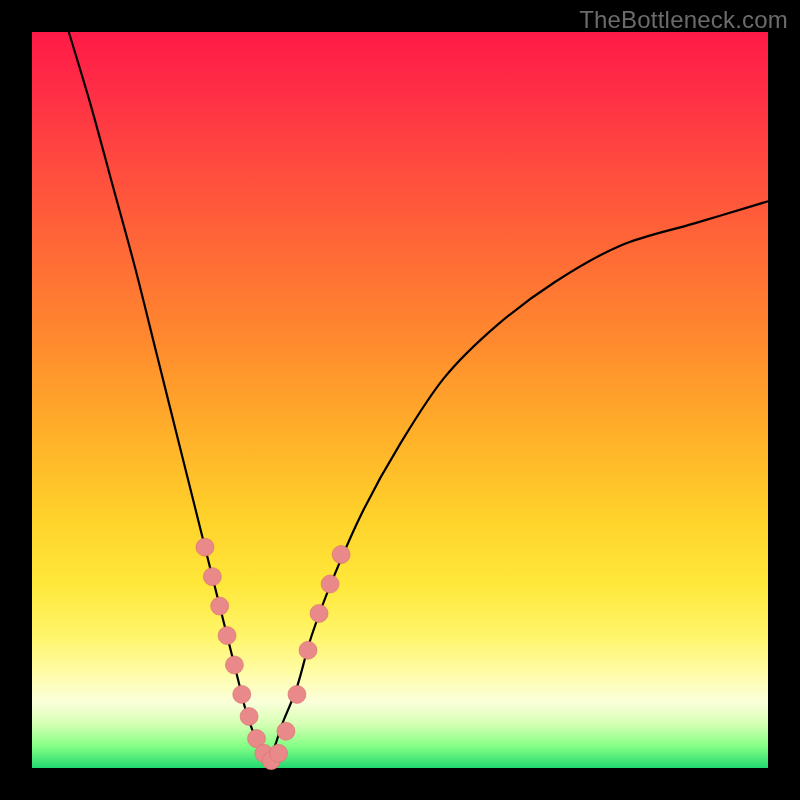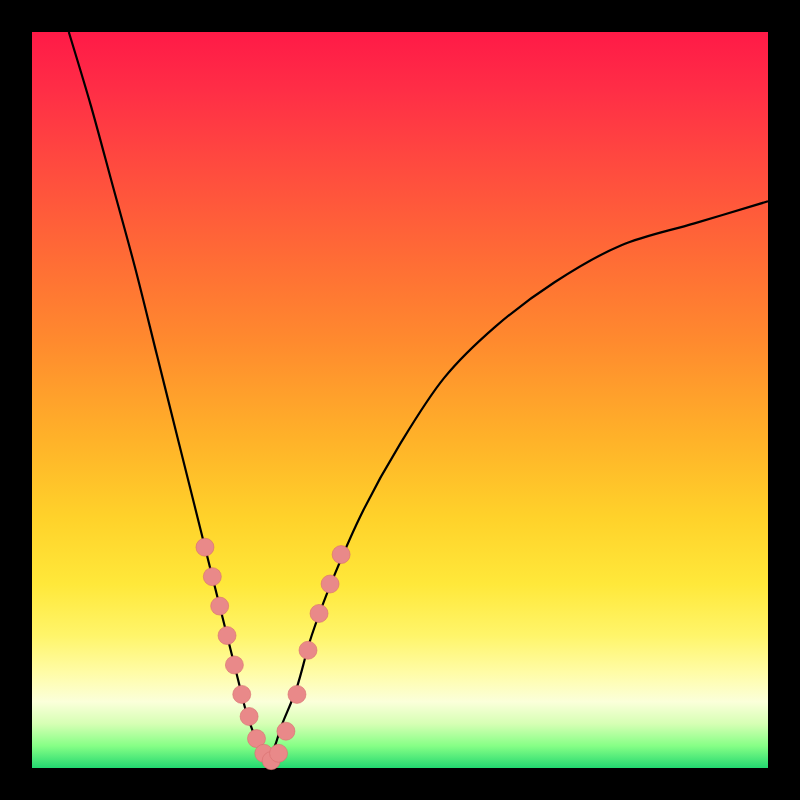--- a/index.html
+++ b/index.html
@@ -68,20 +68,21 @@
   .dot {
     fill: #e98989;
     stroke: #d96f6f;
     stroke-width: 0.6;
   }
 </style>
 </head>
 <body>
 
 <div class="frame">
+  <div class="watermark">TheBottleneck.com</div>
 
   <div class="plot-area">
     <svg class="overlay" viewBox="0 0 736 736">
       <path id="curve-left" class="curve" d="M 36.800000000000004 0 C 40.480000000000004 12.266666666666671 51.52 47.84000000000003 58.88 73.60000000000002 C 66.24 99.36000000000001 73.6 127.57333333333328 80.96 154.55999999999995 C 88.32 181.5466666666666 95.68 207.30666666666664 103.04 235.51999999999998 C 110.4 263.73333333333335 117.76 294.4 125.12 323.84 C 132.48000000000002 353.28 141.0666666666667 387.62666666666667 147.20000000000002 412.16 C 153.33333333333334 436.6933333333334 157.01333333333332 451.41333333333336 161.92 471.04 C 166.82666666666665 490.6666666666667 171.73333333333332 510.2933333333333 176.64 529.92 C 181.54666666666665 549.5466666666666 186.45333333333335 569.1733333333333 191.36 588.8 C 196.26666666666668 608.4266666666666 202.4 632.96 206.08 647.6800000000001 C 209.76000000000002 662.4000000000001 210.98666666666668 668.5333333333333 213.44 677.12 C 215.89333333333332 685.7066666666667 218.34666666666664 693.0666666666667 220.79999999999998 699.2 C 223.25333333333333 705.3333333333334 225.70666666666665 709.0133333333333 228.16 713.92 C 230.61333333333334 718.8266666666666 234.29333333333335 726.1866666666666 235.52 728.64"></path>
       <path id="curve-right" class="curve" d="M 235.52 728.64 C 236.74666666666667 726.1866666666666 240.42666666666668 720.0533333333333 242.88000000000002 713.92 C 245.33333333333337 707.7866666666666 246.56 701.6533333333334 250.24 691.84 C 253.92000000000002 682.0266666666666 260.0533333333333 669.76 264.96 655.04 C 269.8666666666667 640.3199999999999 273.5466666666667 621.92 279.68 603.52 C 285.81333333333333 585.12 293.17333333333335 565.4933333333333 301.76 544.64 C 310.34666666666664 523.7866666666666 320.15999999999997 500.48 331.2 478.40000000000003 C 342.24 456.32000000000005 354.50666666666666 434.24 368 412.16 C 381.49333333333334 390.08000000000004 396.21333333333337 365.5466666666666 412.16 345.91999999999996 C 428.1066666666667 326.2933333333333 445.28000000000003 310.3466666666667 463.68 294.40000000000003 C 482.08 278.4533333333334 501.7066666666666 263.7333333333333 522.56 250.23999999999995 C 543.4133333333333 236.7466666666666 565.4933333333333 223.2533333333334 588.8000000000001 213.44000000000005 C 612.1066666666668 203.62666666666672 637.8666666666667 198.72000000000003 662.4 191.36 C 686.9333333333333 184 723.7333333333333 172.95999999999998 736 169.27999999999997"></path>
       <g id="dots">
           <circle cx="172.95999999999998" cy="515.2" r="9" class="dot"></circle>
           <circle cx="180.32" cy="544.64" r="9" class="dot"></circle>
           <circle cx="187.68" cy="574.08" r="9" class="dot"></circle>
           <circle cx="195.04000000000002" cy="603.52" r="9" class="dot"></circle>

